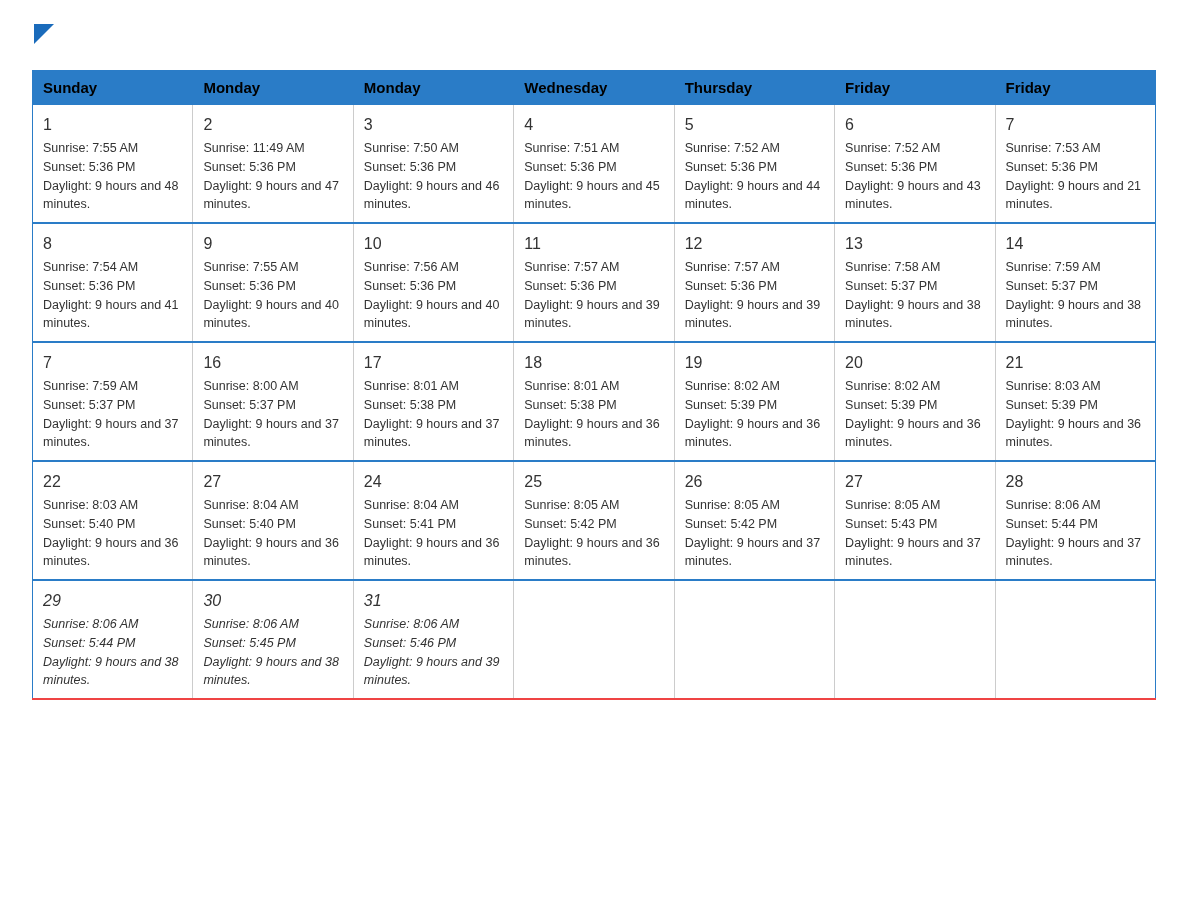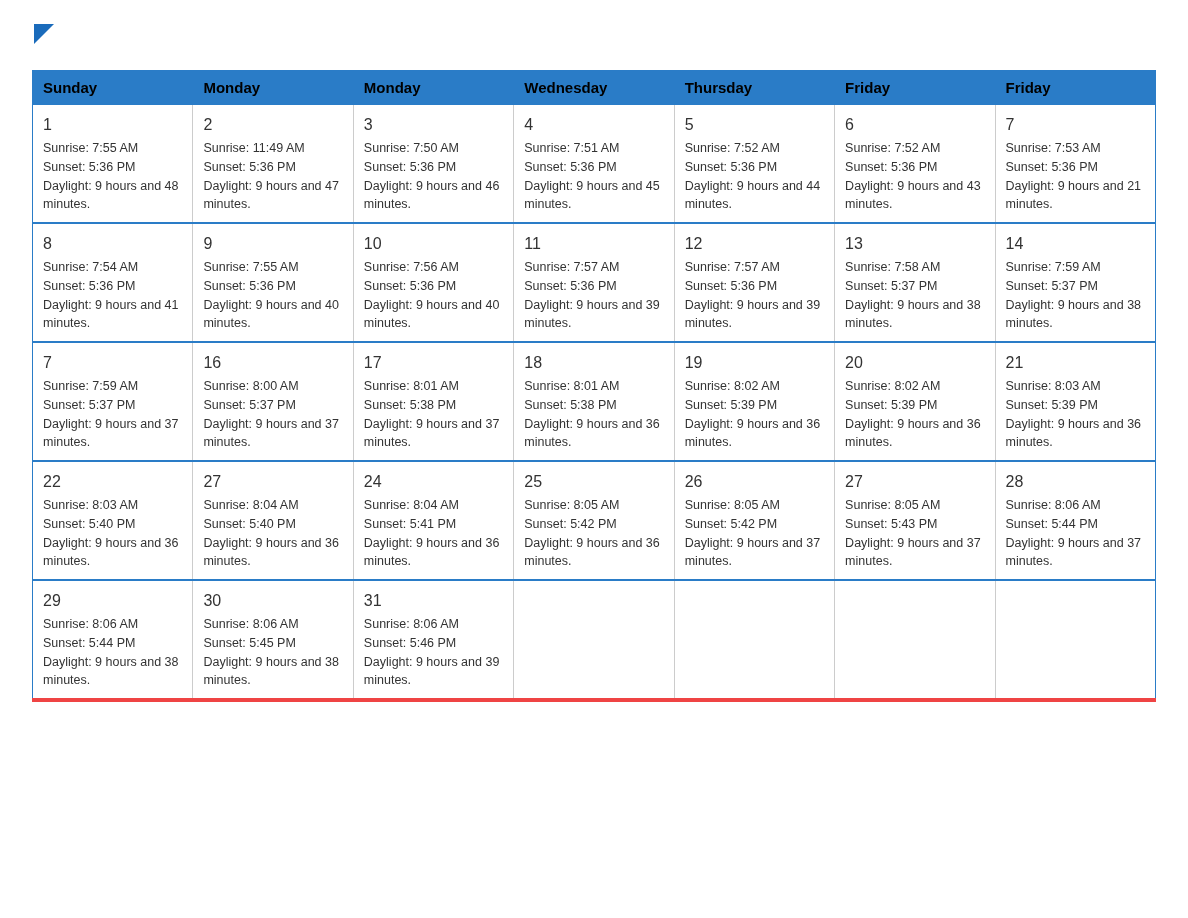--- a/index.html
+++ b/index.html
@@ -89,21 +89,21 @@
       font-size: 16px;
       font-weight: normal;
       display: block;
       margin-bottom: 2px;
     }
     .day-info {
       font-size: 12.5px;
       color: #333;
     }
     .empty-cell { background: #fff; }
-    tbody tr:last-child td { border-bottom: 4px solid #ef4444; }
+    tbody tr:last-child td { border-bottom: 2px solid #ef4444; font-style: italic; }
   </style>
 </head>
 <body>
 
 <div class="header">
   <div class="logo">
     <div class="logo-text">
       <span class="logo-general"></span>
       <span class="logo-triangle"></span>
     </div>

